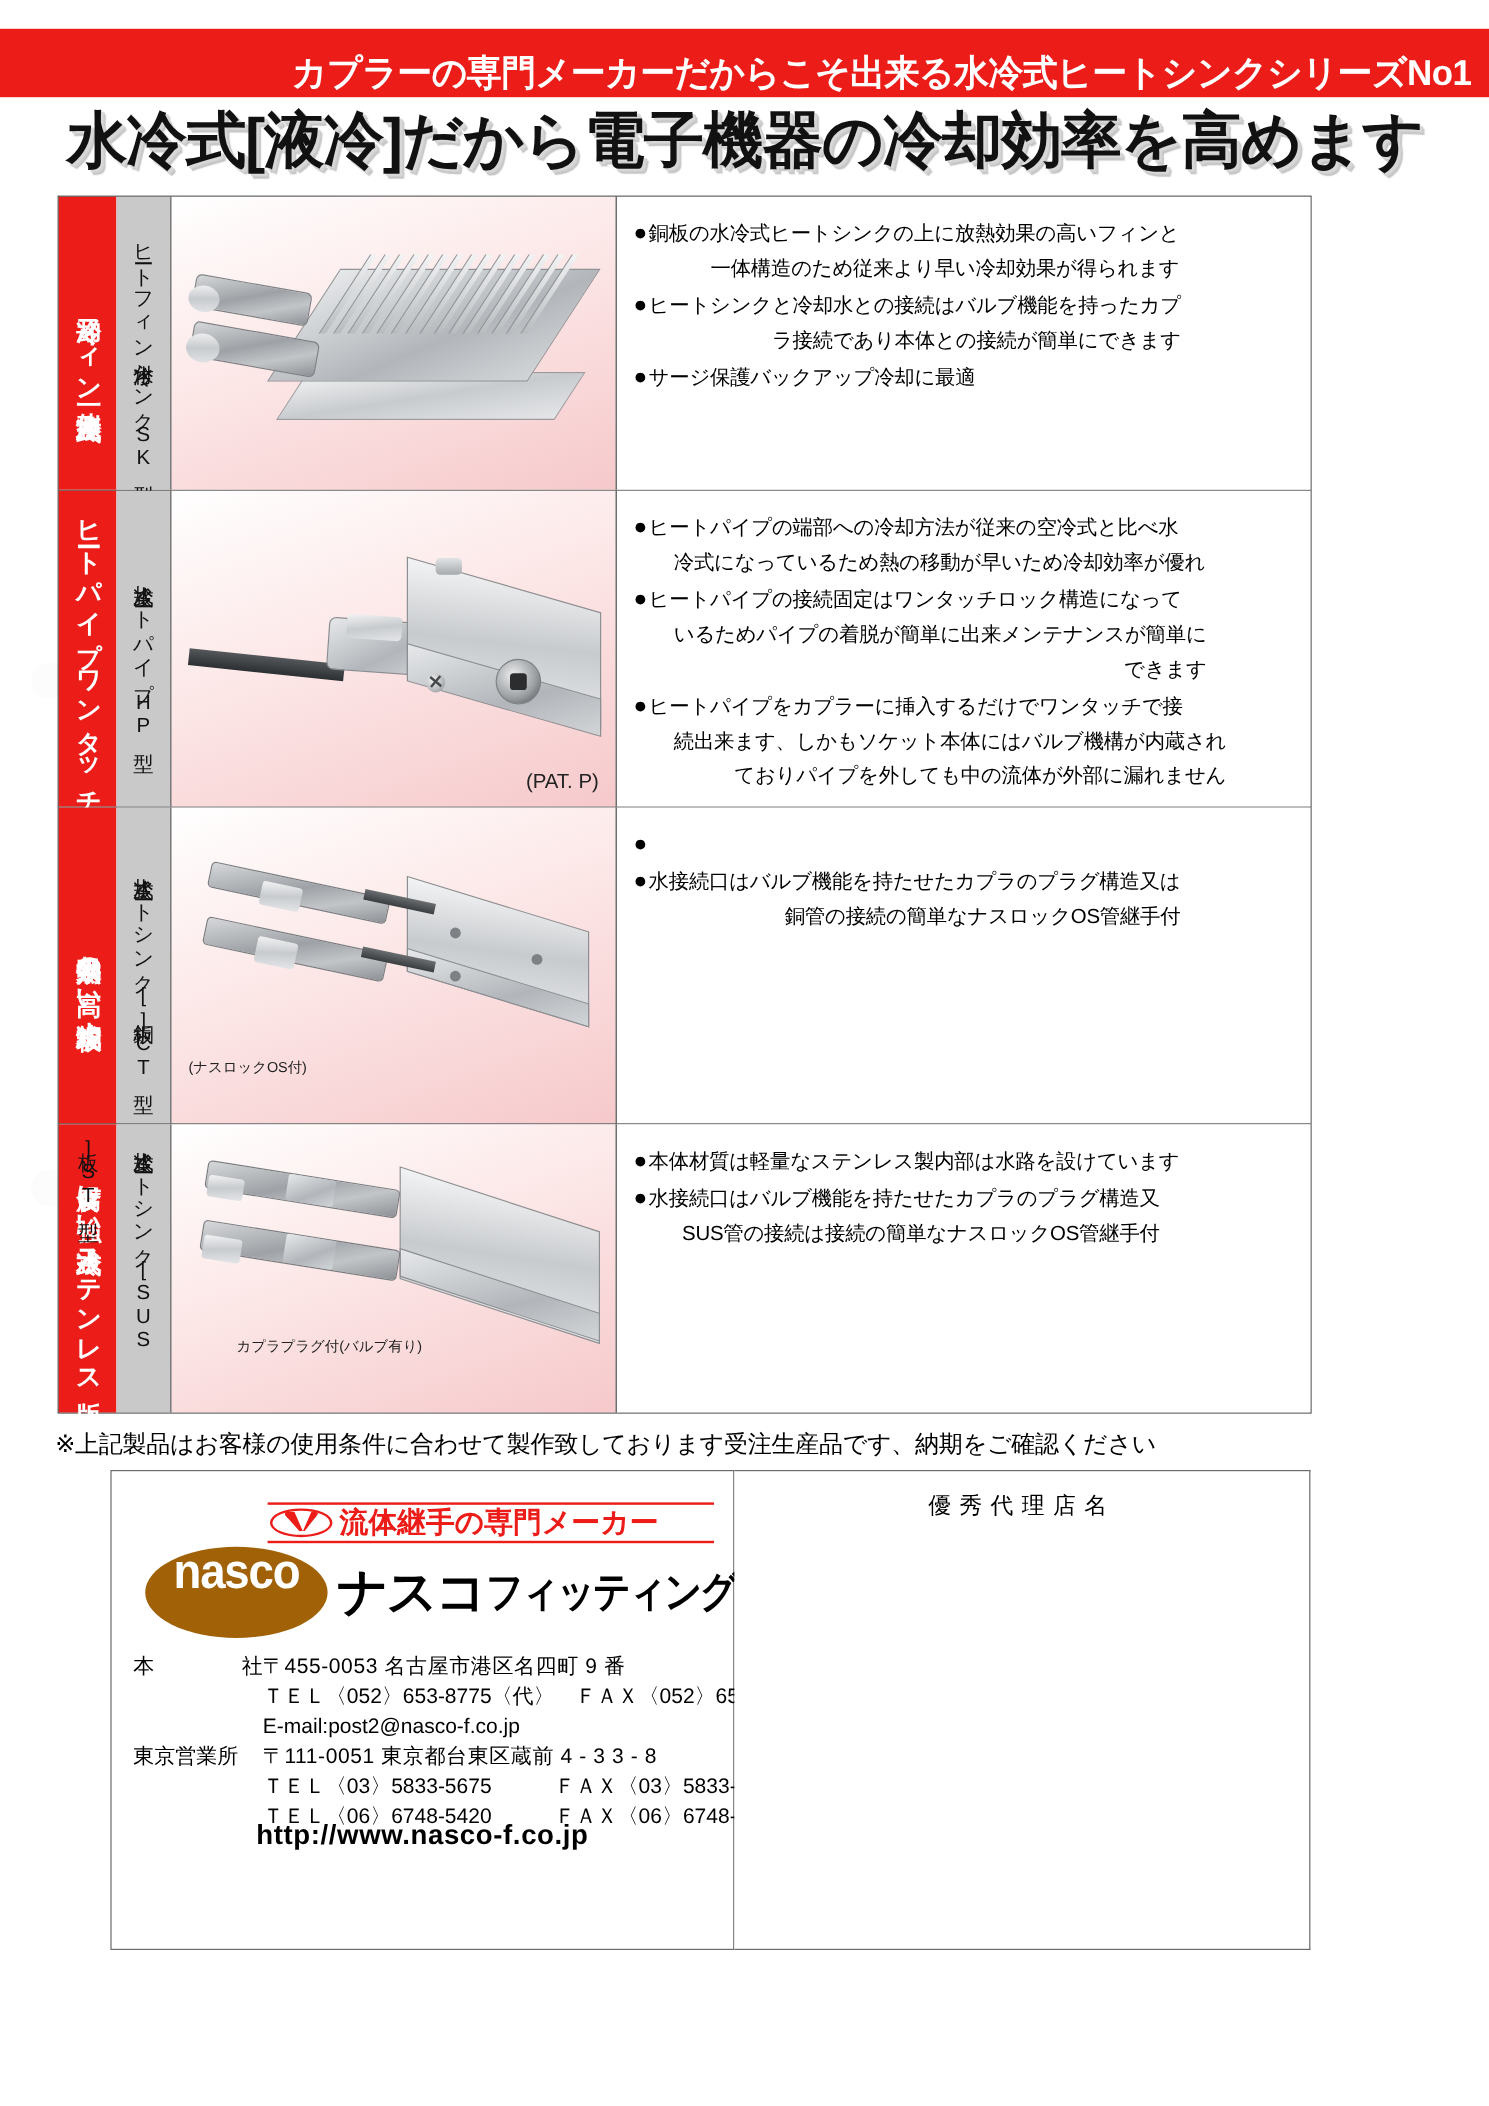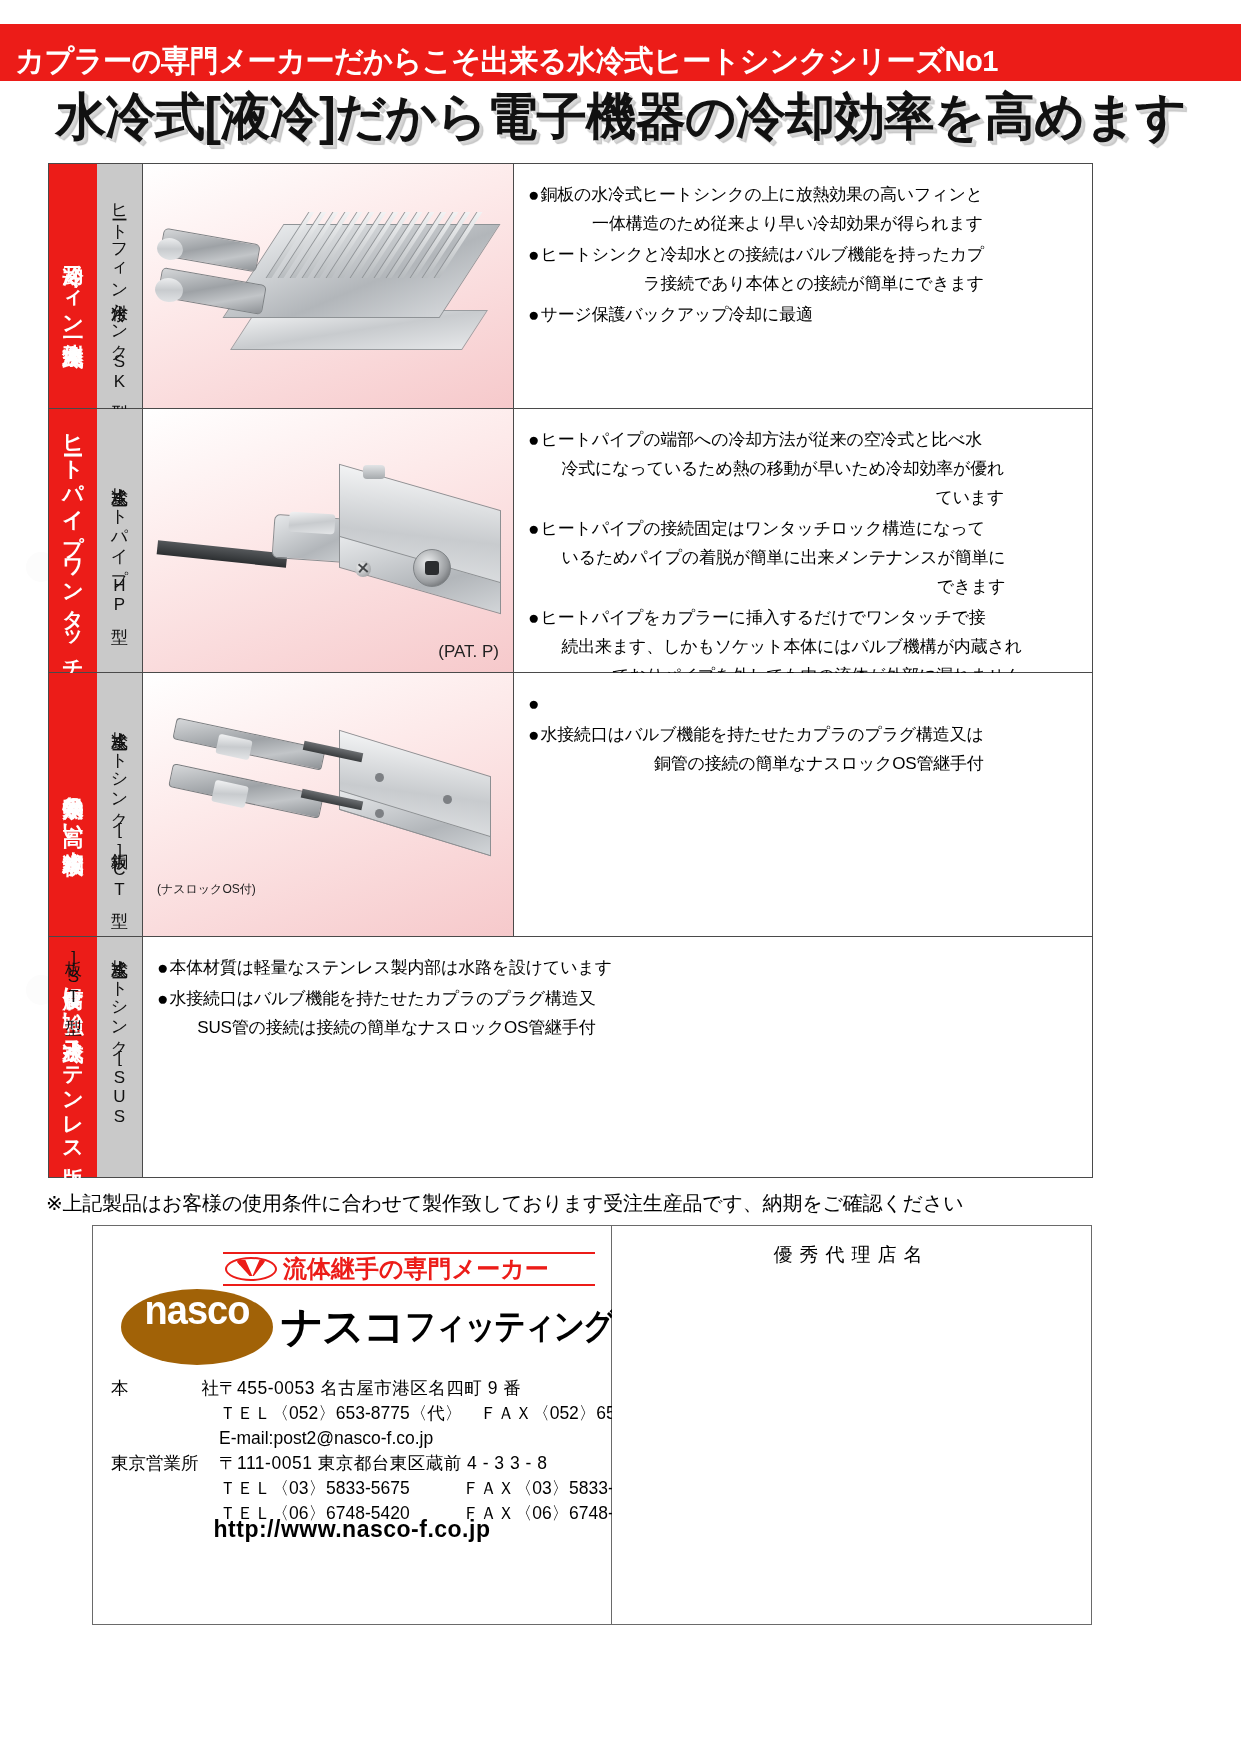--- a/index.html
+++ b/index.html
@@ -21,21 +21,21 @@
   }
 
   
   .top-red-bar {
     position: absolute;
     left: 0; top: 24px;
     width: 1241px; height: 74px;
     background: #ec1c18;
     display: flex;
     align-items: center;
-    justify-content: flex-start;
+    justify-content: flex-end;
   }
   .top-red-bar .txt {
     color: #ffffff;
     font-weight: bold;
     font-size: 30px;
     letter-spacing: -0.5px;
     white-space: nowrap;
     transform: scaleX(0.97);
   }
   .headline-band {
@@ -435,21 +435,20 @@
         <div class="shape" style="left:220px; top:56px; width:22px; height:14px; border-radius:4px; background:linear-gradient(180deg,#e2e4e6,#a6aaad);"></div>
         <span class="caption" style="left:16px; bottom:12px;"></span>
         <span class="patno">(PAT. P)</span>
       </div>
       <div class="bullets">
         <div class="bullet">
           <span class="dot">●</span>
           <span class="btext">
             <span class="ln">ヒートパイプの端部への冷却方法が従来の空冷式と比べ水</span>
             <span class="ln ind">冷式になっているため熱の移動が早いため冷却効率が優れ</span>
-            <span class="ln ind">ています</span>
           </span>
         </div>
         <div class="bullet">
           <span class="dot">●</span>
           <span class="btext">
             <span class="ln">ヒートパイプの接続固定はワンタッチロック構造になって</span>
             <span class="ln ind">いるためパイプの着脱が簡単に出来メンテナンスが簡単に</span>
             <span class="ln ind">できます</span>
           </span>
         </div>
@@ -494,20 +493,34 @@
             <span class="ln">水接続口はバルブ機能を持たせたカプラのプラグ構造又は</span>
             <span class="ln ind">銅管の接続の簡単なナスロックOS管継手付</span>
           </span>
         </div>
       </div>
     </div>
 
     <div class="row r4">
       <div class="vtab">腐食に強い水冷式ステンレス版</div>
       <div class="vmodel">水冷式ヒートシンク[SUS板]ST型</div>
+      <div class="photo">
+
+        <div class="shape metal-light" style="left:190px; top:62px; width:165px; height:92px; transform: skewY(18deg); border:1px solid #8d9093;"></div>
+        <div class="shape metal-mid" style="left:190px; top:130px; width:165px; height:22px; transform: skewY(18deg); border:1px solid #8d9093;"></div>
+
+        <div class="shape metal-dark" style="left:28px; top:42px; width:160px; height:22px; border-radius:4px; transform: rotate(9deg); border:1px solid #7a7e81;"></div>
+        <div class="shape metal-light" style="left:30px; top:44px; width:30px; height:18px; border-radius:3px; transform: rotate(9deg);"></div>
+        <div class="shape metal-mid" style="left:96px; top:44px; width:40px; height:22px; border-radius:2px; transform: rotate(9deg);"></div>
+        <div class="shape metal-dark" style="left:24px; top:92px; width:164px; height:24px; border-radius:4px; transform: rotate(9deg); border:1px solid #7a7e81;"></div>
+        <div class="shape metal-light" style="left:26px; top:94px; width:32px; height:20px; border-radius:3px; transform: rotate(9deg);"></div>
+        <div class="shape metal-mid" style="left:94px; top:94px; width:42px; height:24px; border-radius:2px; transform: rotate(9deg);"></div>
+        <span class="caption" style="left:54px; bottom:46px;">カプラプラグ付(バルブ有り)</span>
+        <span class="patno"></span>
+      </div>
       <div class="bullets">
         <div class="bullet">
           <span class="dot">●</span>
           <span class="btext">
             <span class="ln">本体材質は軽量なステンレス製内部は水路を設けています</span>
           </span>
         </div>
         <div class="bullet">
           <span class="dot">●</span>
           <span class="btext">

